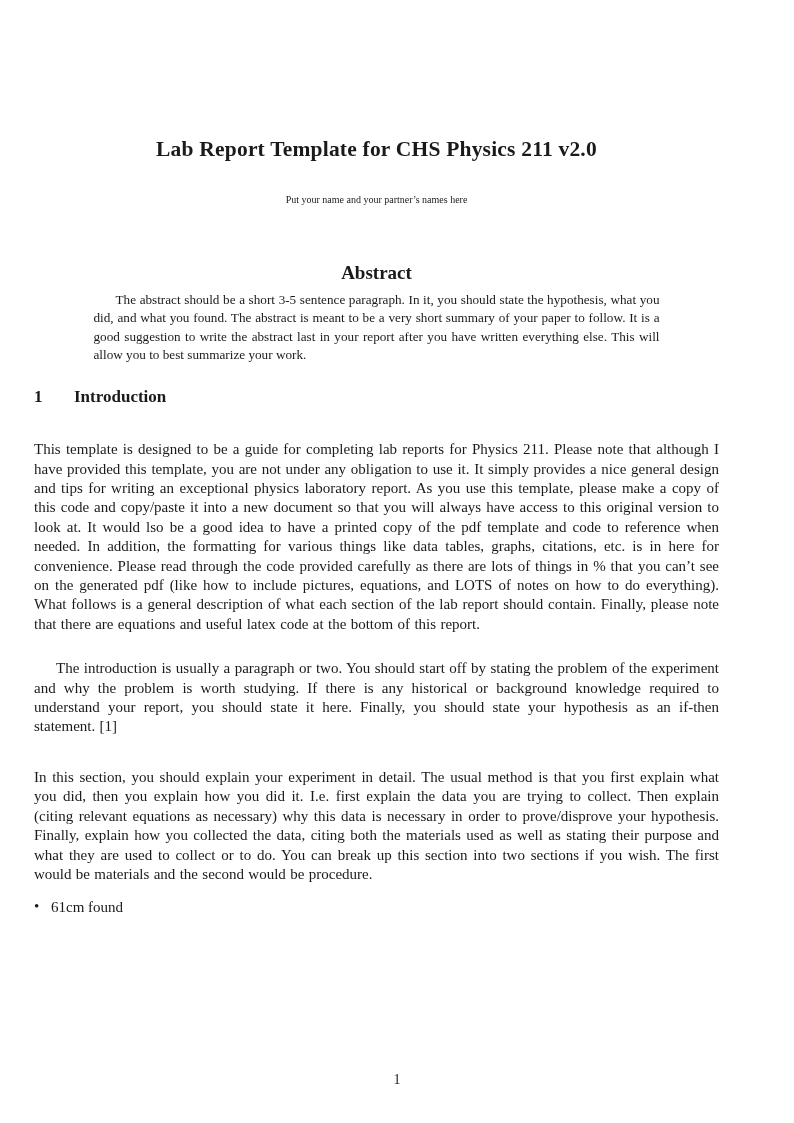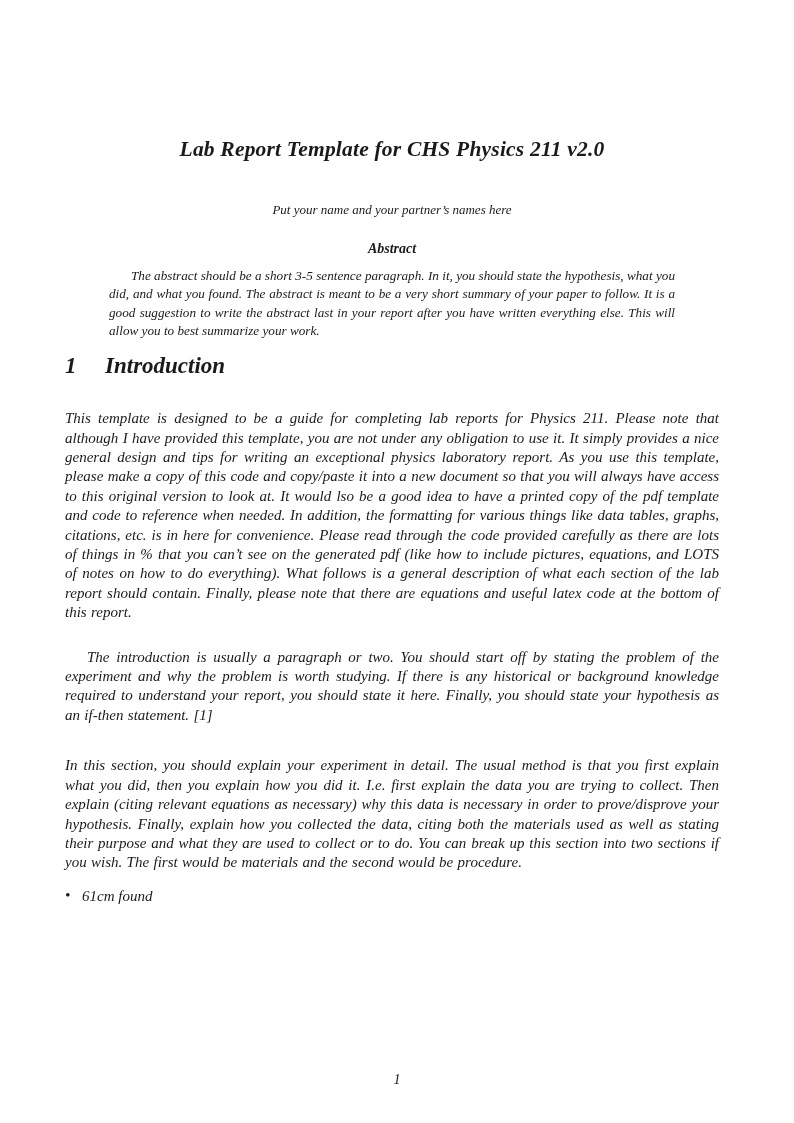--- a/index.html
+++ b/index.html
@@ -10,59 +10,58 @@
     font-family: "Liberation Serif", "DejaVu Serif", serif;
     color: #1a1a1a;
     position: relative;
     overflow: hidden;
   }
   .page {
     position: relative;
     width: 794px;
     height: 1123px;
     background: #ffffff;
-    padding: 135px 75px 0 65px;
-    font-style: italic;
+    padding: 135px 75px 0 34px;
   }
   .doc-title {
     font-size: 21.5px;
     line-height: 28px;
     text-align: center;
     letter-spacing: 0.2px;
   }
   .author-line {
-    margin-top: 38px;
-    font-size: 13px;
+    margin-top: 28px;
+    font-size: 10px;
     line-height: 18px;
     text-align: center;
   }
   .date-line {
     margin-top: 19px;
     font-size: 15px;
     line-height: 18px;
     text-align: center;
   }
   .abstract-heading {
-    margin-top: 22px;
-    font-size: 14px;
+    margin-top: 56px;
+    font-size: 19px;
     line-height: 16px;
     font-weight: bold;
     text-align: center;
   }
   .abstract-body {
     width: 566px;
     margin: 10px auto 0 auto;
     font-size: 13.2px;
     line-height: 18.3px;
     text-align: justify;
     text-indent: 22px;
   }
   .section-heading {
-    margin-top: 14px;
-    font-size: 23px;
+    margin-top: 21px;
+    font-size: 17px;
     line-height: 24px;
     font-weight: bold;
   }
   .section-heading .sec-num {
     display: inline-block;
     min-width: 40px;
   }
   .body-par {
     margin-top: 31px;
     font-size: 15px;

